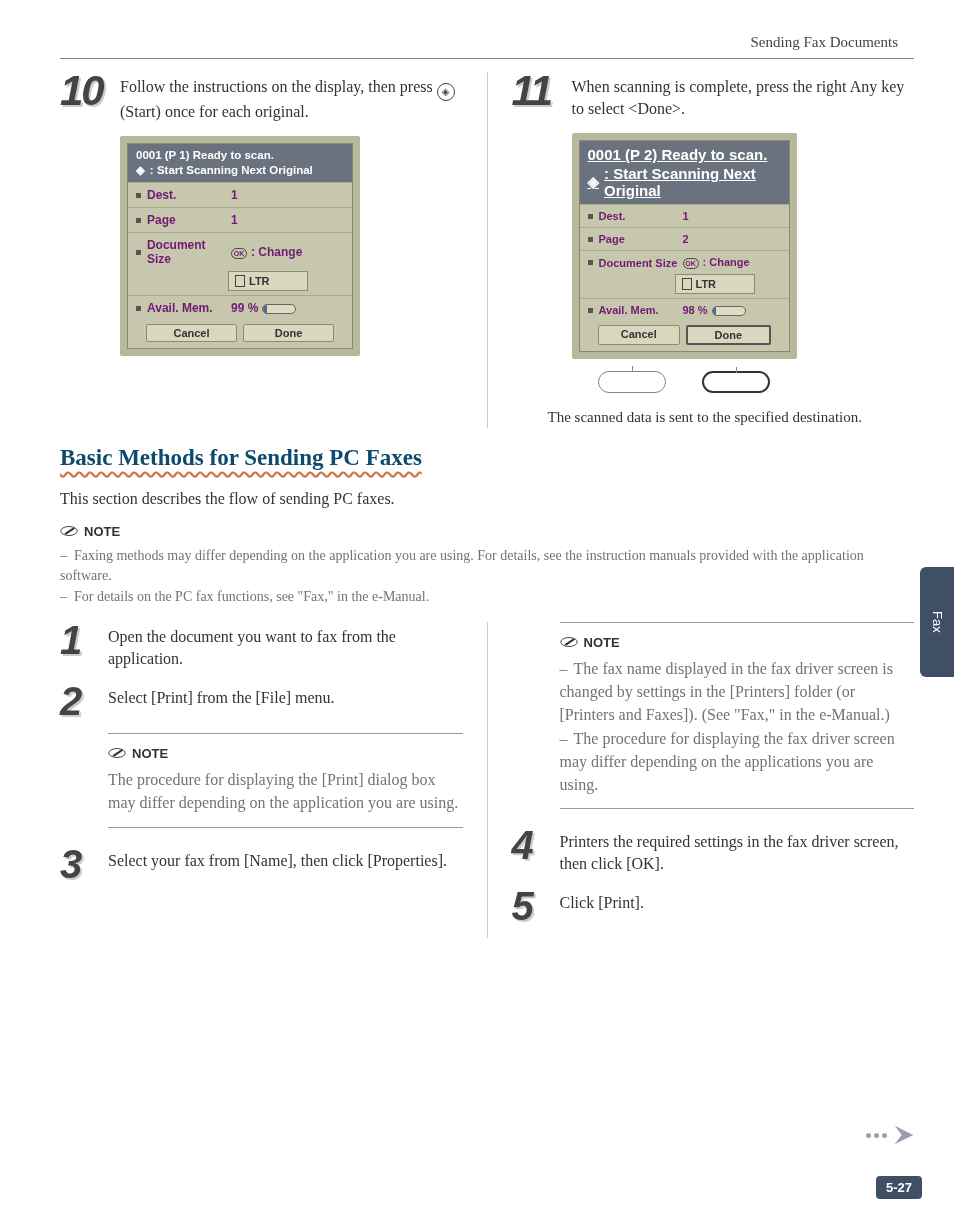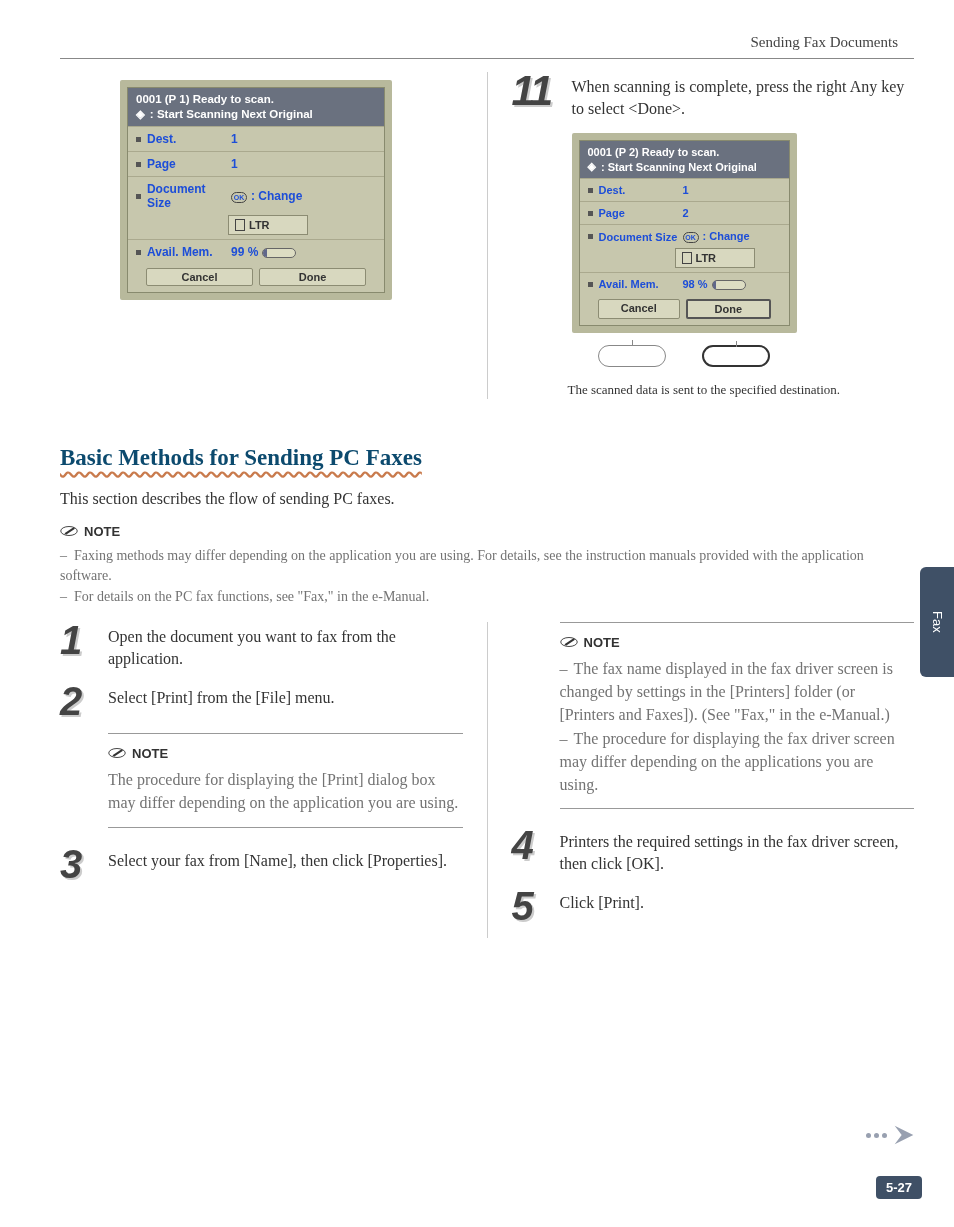--- a/index.html
+++ b/index.html
@@ -29,48 +29,48 @@
     display: inline-flex; align-items: center; justify-content: center;
     width: 18px; height: 18px; border: 1.2px solid #444; border-radius: 50%;
     font-size: 10px; vertical-align: -3px; color: #444;
   }
 
   
   .lcd {
     background: #b8b99c;
     padding: 7px;
     margin: 8px 0 8px 60px;
-    width: 272px;
+    width: 240px;
     border-radius: 2px;
     font-family: Verdana, sans-serif;
     font-size: 12px;
   }
   .lcd-inner { background: #c7c7ad; border: 1px solid #888a6e; }
   .lcd-head { background: #6a717f; color: #fff; padding: 5px 8px; font-weight: 600; font-size: 11.5px; }
   .lcd-head2 { padding-top: 2px; display: flex; align-items: center; gap: 5px; }
-  .lcd-row { display: flex; padding: 5px 8px; border-top: 1px solid #aaa98e; color: #1d4ed8; font-weight: 600; font-size: 12px; align-items: center; }
+  .lcd-row { display: flex; padding: 5px 8px; border-top: 1px solid #aaa98e; color: #701a75; font-weight: 600; font-size: 12px; align-items: center; }
   .lcd-row:first-of-type { border-top: none; }
   .lcd-row .bullet { width: 5px; height: 5px; background: #555; margin-right: 6px; }
   .lcd-label { flex: 0 0 95px; display: flex; align-items: center; }
   .lcd-val { flex: 1; }
   .lcd-ok { display: inline-flex; width: 16px; height: 11px; border: 1px solid #444; border-radius: 6px; font-size: 7px; align-items: center; justify-content: center; margin-right: 4px; }
   .lcd-sub { margin-left: 100px; background: #d8d8bf; border: 1px solid #8c8c73; padding: 3px 6px; width: 80px; display: flex; align-items: center; gap: 4px; font-size: 11px; font-weight: 600; margin-bottom: 4px; }
   .lcd-doc-icon { width: 10px; height: 12px; border: 1px solid #444; display: inline-block; }
   .lcd-mem-bar { display: inline-block; width: 34px; height: 10px; border: 1px solid #666; border-radius: 5px; position: relative; vertical-align: middle; margin-left: 4px; background: #ddddc3; }
   .lcd-mem-fill { position: absolute; left: 0; top: 0; bottom: 0; background: #60678a; border-radius: 5px 0 0 5px; }
   .lcd-btns { display: flex; gap: 6px; padding: 4px 18px 6px; }
   .lcd-btn { flex: 1; text-align: center; font-size: 11px; font-weight: 600; background: #d8d8bf; border: 1px solid #8c8c73; border-radius: 2px; padding: 2px 0; color: #333; }
   .lcd-btn.done { border: 2px solid #555; }
 
   .hard-keys { width: 240px; margin-left: 60px; display: flex; justify-content: space-around; padding: 4px 8px 0; }
   .hard-key { width: 68px; height: 22px; border: 1.5px solid #888; border-radius: 12px; position: relative; }
   .hard-key::after { content: ''; position: absolute; left: 50%; top: -6px; width: 1px; height: 6px; background: #888; }
   .hard-key.sel { border-color: #333; border-width: 2px; }
 
-  .after-text { margin-left: 56px; width: 320px; font-size: 13px; color: #333; margin-top: 14px; line-height: 1.35; }
+  .after-text { margin-left: 36px; width: 320px; font-size: 15px; color: #333; margin-top: 14px; line-height: 1.35; }
 
   
   .section-head {
     position: absolute; top: 445px; left: 60px;
     font-size: 23px; font-weight: 700;
     color: #0c4a6e;
     text-decoration: underline;
     text-decoration-style: wavy;
     text-decoration-color: #c97b4d;
     text-underline-offset: 6px;
@@ -101,20 +101,26 @@
   .page-num-badge { position: absolute; bottom: 28px; right: 32px; background: #3f5066; color: #fff; font-size: 13px; font-family: Arial, sans-serif; font-weight: 600; padding: 4px 10px; border-radius: 4px; }
 </style>
 </head>
 <body>
 
 <div class="header-title">Sending Fax Documents</div>
 <div class="header-rule"></div>
 
 <div class="cols-upper">
   <div class="col">
+    <div class="step">
+      <div class="step-num">10</div>
+      <div class="step-text">
+        <span>Follow the instructions on the display, then press </span><span class="inline-icon">◈</span><span> (Start) once for each original.</span>
+      </div>
+    </div>
 
     <div class="lcd">
       <div class="lcd-inner">
         <div class="lcd-head">
           <div>0001 (P  1)  Ready to scan.</div>
           <div class="lcd-head2">
               <span>◈</span>
               <span> : Start Scanning Next Original</span>
             </div>
         </div>
@@ -161,21 +167,21 @@
   <div class="vsep"></div>
 
   <div class="col">
     <div class="step">
       <div class="step-num">11</div>
       <div class="step-text">When scanning is complete, press the right Any key to select &lt;Done&gt;.</div>
     </div>
 
     <div class="lcd" style="width:225px;">
       <div class="lcd-inner">
-        <div class="lcd-head" style="font-size:11px;">
+        <div class="lcd-head" style="font-size:15px;text-decoration:underline;">
           <div>0001 (P  2)  Ready to scan.</div>
           <div class="lcd-head2">
               <span>◈</span>
               <span> : Start Scanning Next Original</span>
             </div>
         </div>
         <div class="lcd-row" style="font-size:11px;">
           <div class="lcd-label">
               <span class="bullet"></span>
               <span>Dest.</span>

